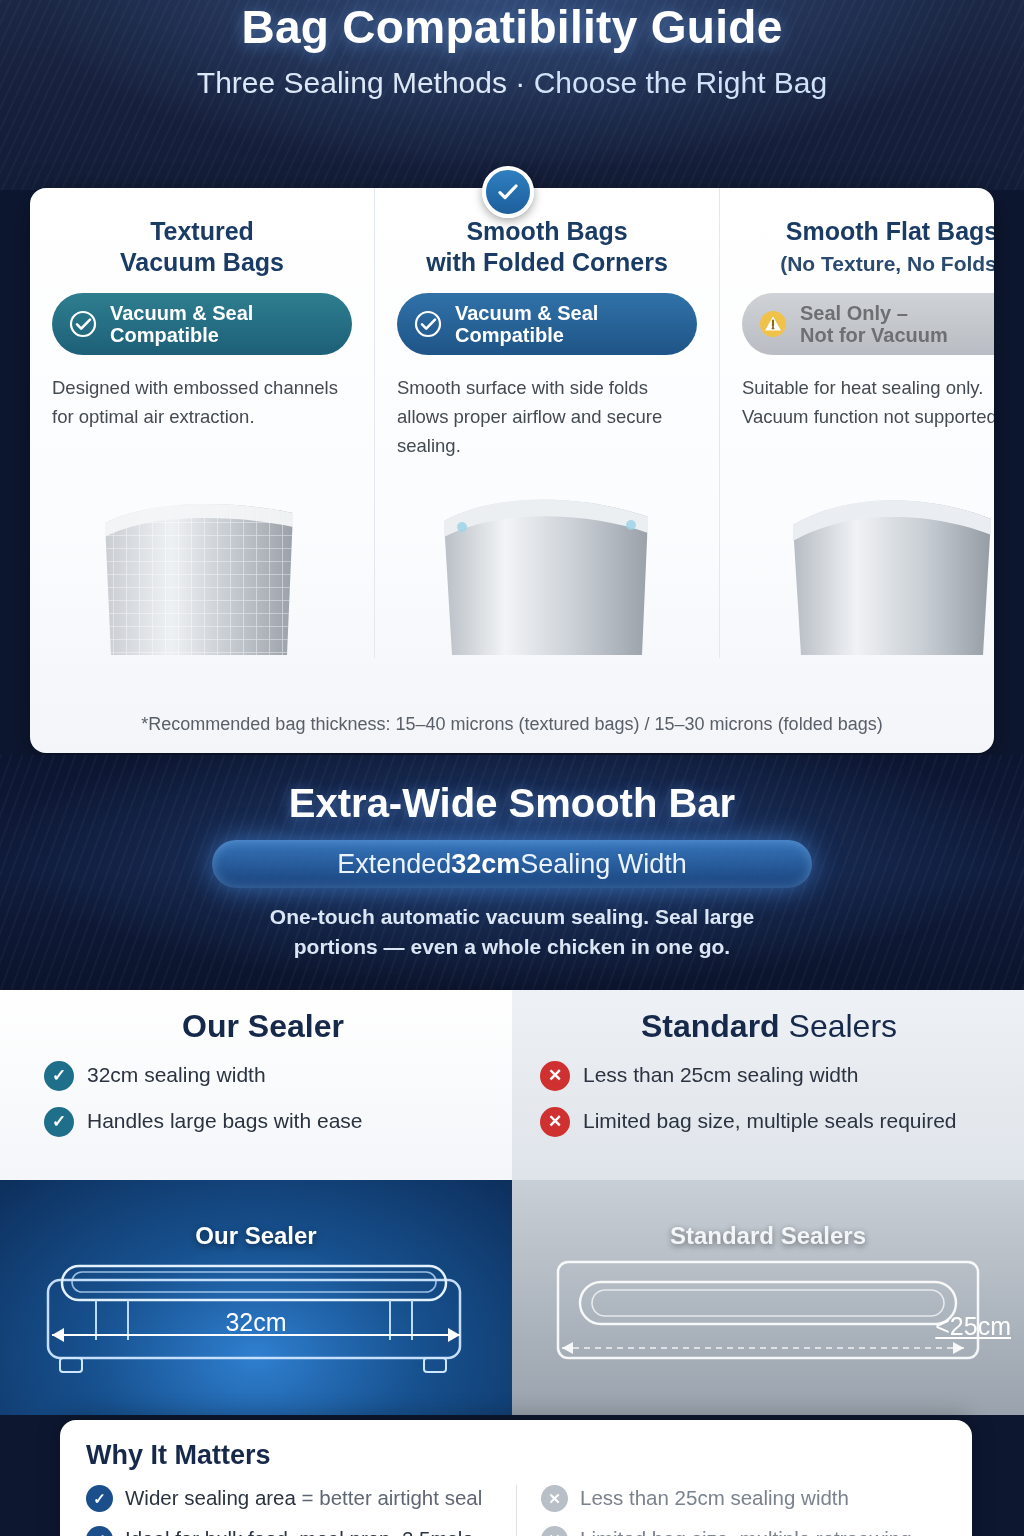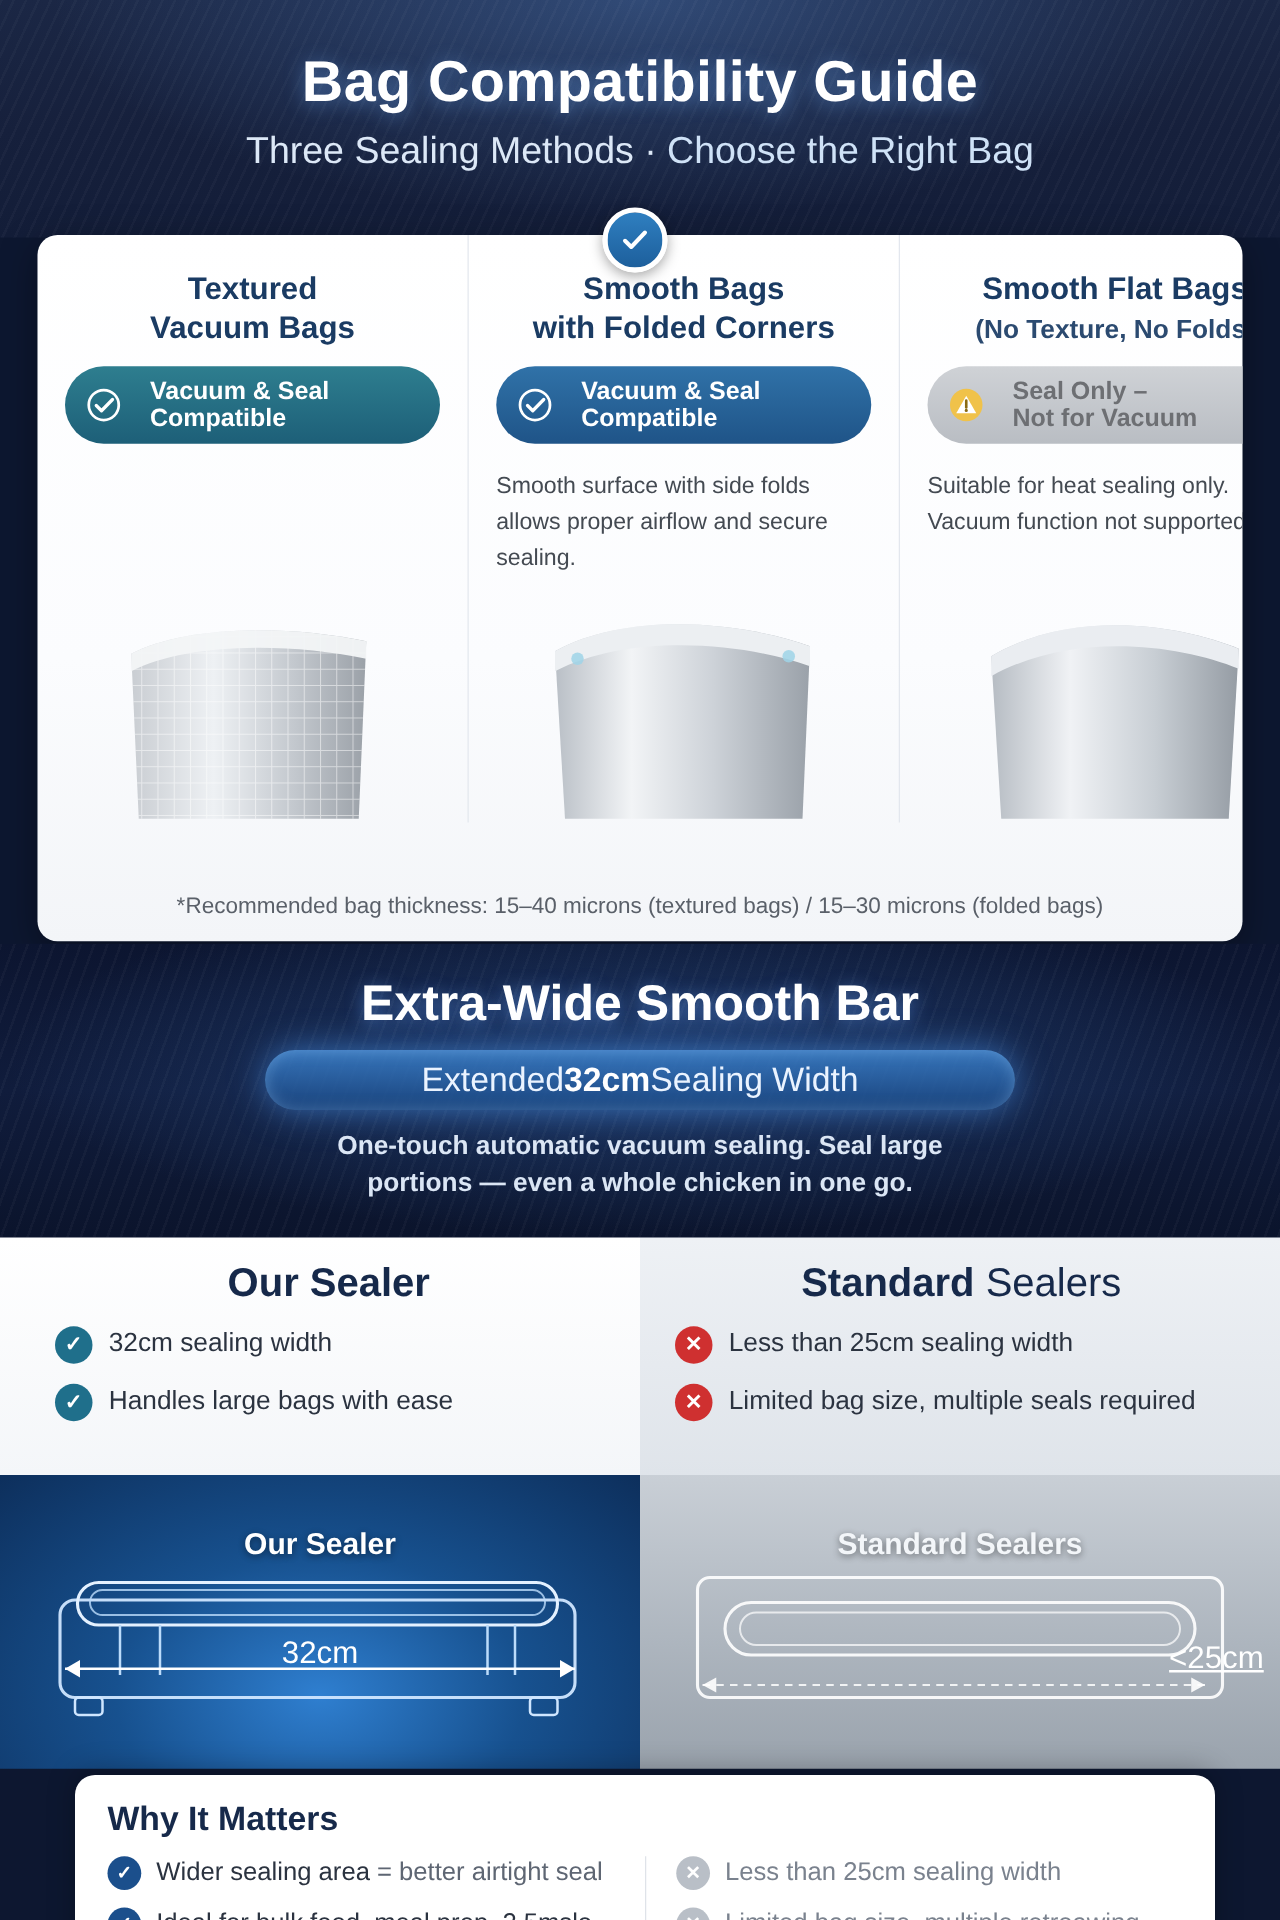--- a/index.html
+++ b/index.html
@@ -18,21 +18,21 @@
       radial-gradient(ellipse at 50% 0%, rgba(90,140,210,0.35) 0%, rgba(20,35,70,0) 65%),
       linear-gradient(180deg, #1b2745 0%, #16203c 55%, #131d38 100%);
   }
   .hero:after{
     content:""; position:absolute; inset:0;
     background:
       repeating-linear-gradient(115deg, rgba(255,255,255,0.035) 0px, rgba(255,255,255,0.035) 2px, rgba(0,0,0,0) 2px, rgba(0,0,0,0) 9px);
     opacity:.8;
   }
   .hero-title {
-    position: relative; z-index: 2; text-align: center; padding-top: 38px;
+    position: relative; z-index: 2; text-align: center; 
     font-size: 46px; font-weight: bold; color: #ffffff; letter-spacing: .3px;
     text-shadow: 0 2px 16px rgba(120,180,255,0.45);
   }
   .hero-sub {
     position: relative; z-index: 2; text-align: center; margin-top: 12px;
     font-size: 30px; color: #dce8f7; font-weight: 400;
   }
   .hero-sub .accent { color: #cfe2f7; }
 
   
@@ -55,21 +55,21 @@
   .col { flex: 1; padding: 28px 22px 0 22px; position: relative; }
   .col + .col { border-left: 1px solid #e3e7ee; }
 
   .col-title { text-align: center; font-size: 25px; color: #1a3b63; line-height: 1.22; }
   .col-title b { font-weight: bold; }
   .col-title .light { font-weight: 700; }
   .col-title .small { font-size: 21px; color: #2b4a70; font-weight: 700; }
 
   .pill {
     margin: 16px auto 0 auto; width: 300px; height: 62px; border-radius: 31px;
-    display: flex; align-items: center; gap: 22px; padding: 0 16px;
+    display: flex; align-items: center; gap: 12px; padding: 0 16px;
     color: #ffffff; font-size: 20px; font-weight: bold; line-height: 1.12;
   }
   .pill.teal { background: linear-gradient(180deg,#2e7e8f,#1d5f78); }
   .pill.blue { background: linear-gradient(180deg,#3072a8,#1f5488); }
   .pill.gray { background: linear-gradient(180deg,#cfd2d6,#b9bdc3); color: #6d6f73; }
   .pill .ic { width: 30px; height: 30px; flex: none; display:flex; align-items:center; justify-content:center; }
   .pill .ic svg { display:block; }
 
   .desc { margin-top: 18px; text-align: center; font-size: 18.5px; color: #444a52; line-height: 1.58; }
   .desc.left { text-align: left; }
@@ -174,20 +174,21 @@
             <svg width="30" height="30" viewBox="0 0 30 30">
                 <circle cx="15" cy="15" r="12" fill="none" stroke="#fff" stroke-width="2.2"></circle>
                 <path d="M9 15.4l4.2 4.2L22 10.6" fill="none" stroke="#fff" stroke-width="2.6" stroke-linecap="round" stroke-linejoin="round"></path>
               </svg>
           </span>
           <span>
             <span>Vacuum &amp; Seal</span><br>
             <span>Compatible</span>
           </span>
         </div>
+        <div class="desc left">Designed with embossed channels for optimal air extraction.</div>
         <div class="bagwrap">
           <svg width="230" height="175" viewBox="0 0 230 175">
             <defs>
               <linearGradient id="g1" x1="0" y1="0" x2="1" y2="0">
                 <stop offset="0" stop-color="#c9cdd2"></stop>
                   <stop offset=".35" stop-color="#eef1f4"></stop>
                 <stop offset=".7" stop-color="#c2c7cd"></stop>
                   <stop offset="1" stop-color="#9ba1a8"></stop>
               </linearGradient>
               <pattern id="grid" width="13" height="13" patternUnits="userSpaceOnUse">

